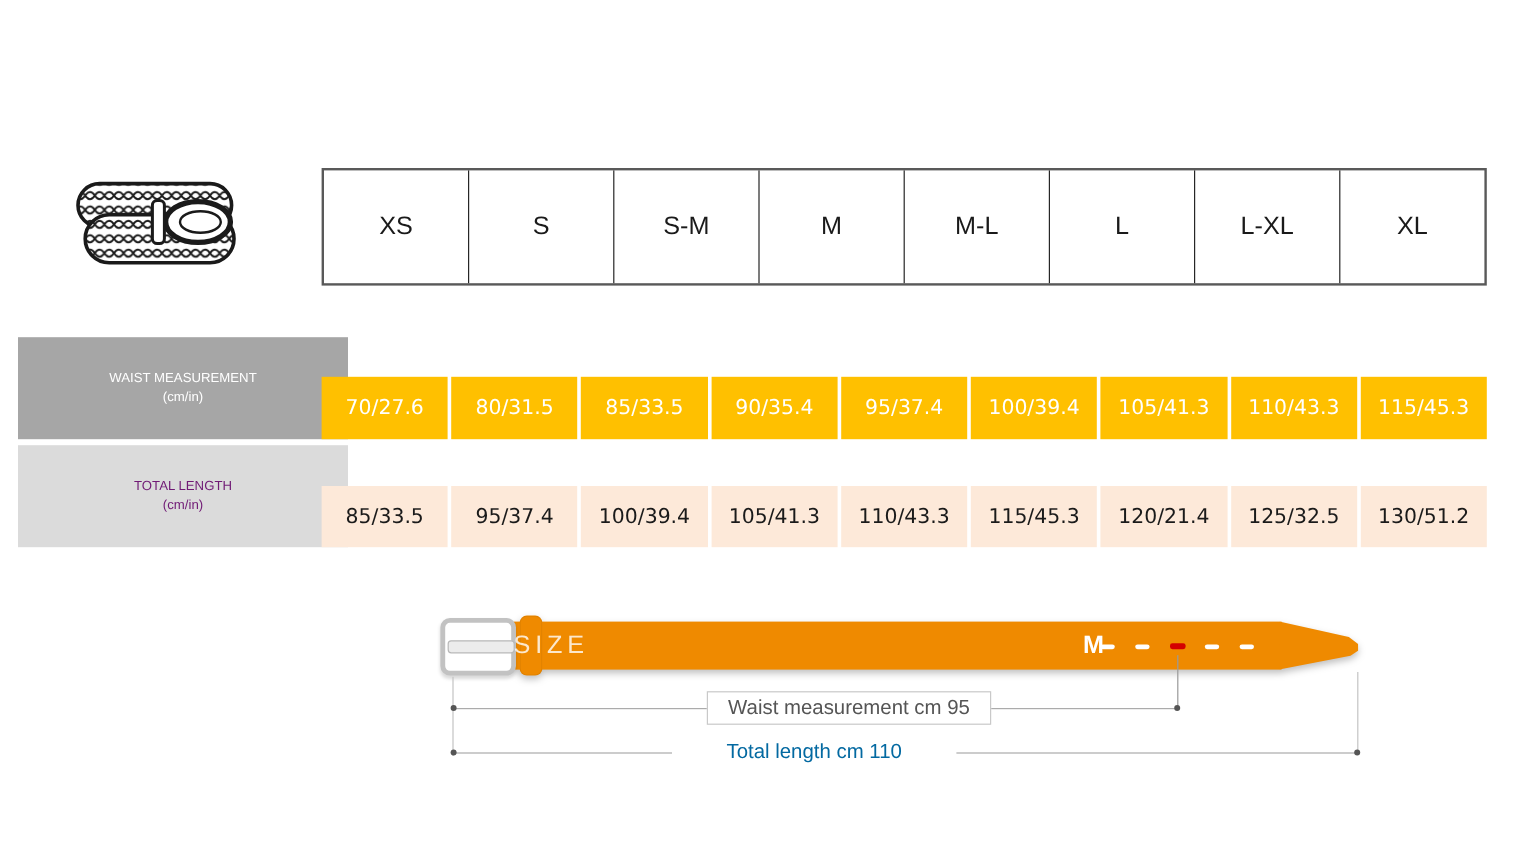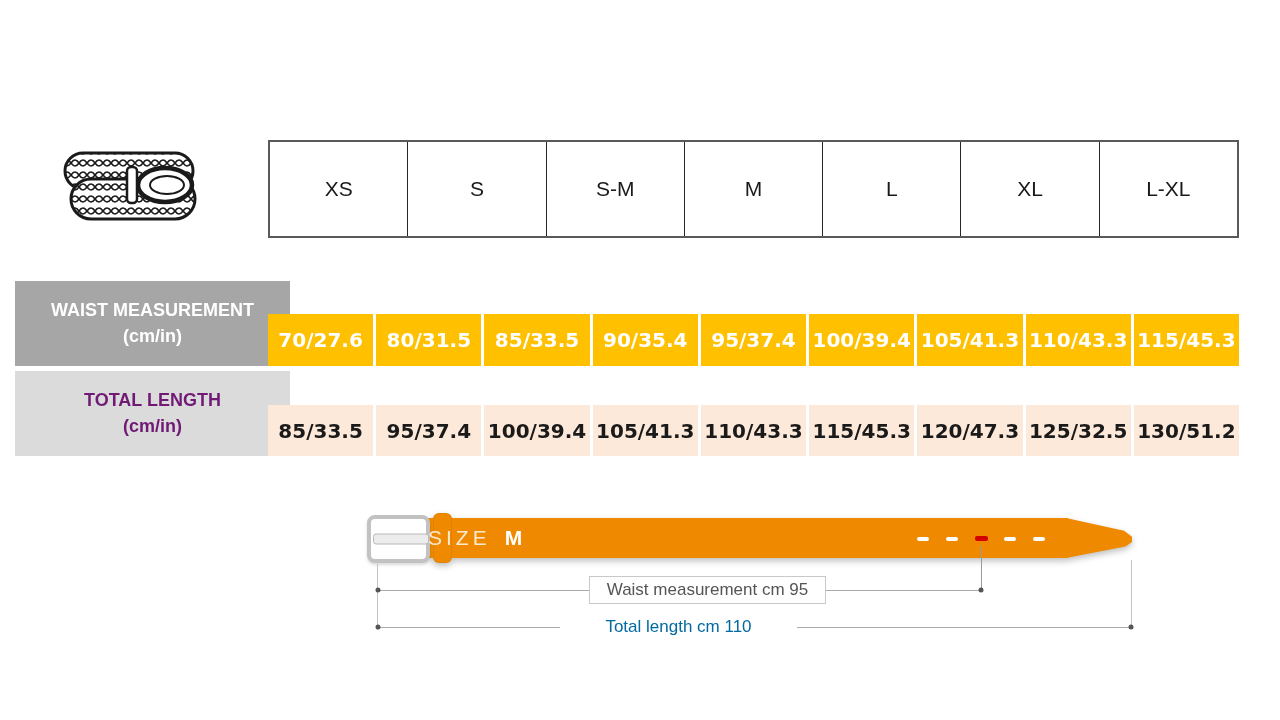--- a/index.html
+++ b/index.html
@@ -9,30 +9,30 @@
   
   #size-header-row{position:absolute;left:268px;top:140px;width:971px;height:98px;
     display:flex;border:2px solid #595959;box-sizing:border-box;background:#fff;}
   .size-cell{flex:1;display:flex;align-items:center;justify-content:center;
     font-size:21px;color:#1a1a1a;border-left:1px solid #262626;}
   .size-cell:first-child{border-left:none;}
 
   
   .row-label-box{position:absolute;left:15px;width:275px;height:85px;
     display:flex;flex-direction:column;align-items:center;justify-content:center;
-    font-weight:bold;font-size:18px;line-height:1.4;text-align:center;}
+    font-weight:normal;font-size:11px;line-height:1.4;text-align:center;}
   #waist-label-box{top:281px;background:var(--waist-label-bg,#A6A6A6);color:#fff;}
   #length-label-box{top:371px;background:var(--length-label-bg,#DBDBDB);color:#701a75;}
 
   
   .value-row{position:absolute;left:268px;width:971px;height:86px;display:flex;gap:3px;}
   #waist-value-row{top:280px;}
   #length-value-row{top:371px;height:85px;}
   .value-cell{flex:1;display:flex;align-items:center;justify-content:center;
-    font-family:"DejaVu Sans","Liberation Sans",sans-serif;font-weight:bold;font-size:20px;margin-top:34px;}
+    font-family:"DejaVu Sans","Liberation Sans",sans-serif;font-weight:normal;font-size:17px;margin-top:34px;}
   .waist-cell{background:var(--waist-bg,#FFC000);color:#fff;}
   .length-cell{background:var(--length-bg,#FDE9D9);color:#1a1a1a;}
 
   
   #belt-illustration{position:absolute;left:55px;top:133px;width:150px;height:100px;}
 
   
   #belt-strap-group{position:absolute;left:0;top:0;
     filter:drop-shadow(0 3px 3px rgba(0,0,0,0.25));}
   #belt-strap{position:absolute;left:428px;top:518px;width:640px;height:40px;
@@ -43,21 +43,21 @@
   #belt-keeper{position:absolute;left:433px;top:513px;width:19px;height:50px;
     border-radius:6px;background:var(--belt-color,#EF8A00);
     box-shadow:inset 0 0 0 1px rgba(0,0,0,0.06);}
   #belt-buckle{position:absolute;left:367px;top:515px;width:63px;height:48px;
     border:4px solid #c2c2c2;border-radius:8px;background:#fff;box-sizing:border-box;
     box-shadow:0 2px 3px rgba(0,0,0,0.15);}
   #belt-buckle-prong{position:absolute;left:2px;top:50%;transform:translateY(-50%);
     width:54px;height:9px;background:#ececec;border:1px solid #b8b8b8;border-radius:3px;}
 
   #belt-size-text{position:absolute;left:428px;top:518px;width:492px;height:40px;
-    display:flex;align-items:center;justify-content:flex-start;gap:14px;}
+    display:flex;align-items:center;justify-content:space-between;gap:14px;}
   #belt-size-text .size-word{color:rgba(255,255,255,0.8);font-size:21px;letter-spacing:4px;}
   #belt-size-text .size-letter{color:#fff;font-size:21px;font-weight:bold;}
 
   #belt-holes{position:absolute;left:917px;top:536px;width:135px;height:6px;
     display:flex;align-items:center;}
   .hole{position:absolute;width:12px;height:4px;border-radius:2px;
     background:var(--hole-color,#fff);top:1px;}
   .hole.active{background:var(--active-hole-color,#d40000);width:13px;height:5px;top:0;}
 
   
@@ -98,23 +98,24 @@
     <ellipse cx="110" cy="52" rx="27" ry="17" fill="#fff" stroke="#1a1a1a" stroke-width="4.5"></ellipse>
     <ellipse cx="112" cy="52" rx="17" ry="9" fill="#fff" stroke="#1a1a1a" stroke-width="2"></ellipse>
     <rect x="72" y="34" width="10" height="36" rx="4" fill="#fff" stroke="#1a1a1a" stroke-width="2.5"></rect>
   </svg>
 
   <div id="size-header-row">
       <div class="size-cell">XS</div>
       <div class="size-cell">S</div>
       <div class="size-cell">S-M</div>
       <div class="size-cell">M</div>
+      <div class="size-cell">M-L</div>
       <div class="size-cell">L</div>
+      <div class="size-cell">L-XL</div>
       <div class="size-cell">XL</div>
-      <div class="size-cell">L-XL</div>
     </div>
 
   <div id="waist-label-box" class="row-label-box">
     <span>WAIST MEASUREMENT</span>
     <span>(cm/in)</span>
   </div>
   <div id="length-label-box" class="row-label-box">
     <span>TOTAL LENGTH</span>
     <span>(cm/in)</span>
   </div>
@@ -130,21 +131,21 @@
       <div class="value-cell waist-cell">110/43.3</div>
       <div class="value-cell waist-cell">115/45.3</div>
     </div>
   <div id="length-value-row" class="value-row">
       <div class="value-cell length-cell">85/33.5</div>
       <div class="value-cell length-cell">95/37.4</div>
       <div class="value-cell length-cell">100/39.4</div>
       <div class="value-cell length-cell">105/41.3</div>
       <div class="value-cell length-cell">110/43.3</div>
       <div class="value-cell length-cell">115/45.3</div>
-      <div class="value-cell length-cell">120/47.3</div>
+      <div class="value-cell length-cell">120/21.4</div>
       <div class="value-cell length-cell">125/32.5</div>
       <div class="value-cell length-cell">130/51.2</div>
     </div>
 
   <div id="belt-strap-group">
     <div id="belt-strap"></div>
     <div id="belt-tip"></div>
     <div id="belt-keeper"></div>
   </div>
   <div id="belt-buckle">

